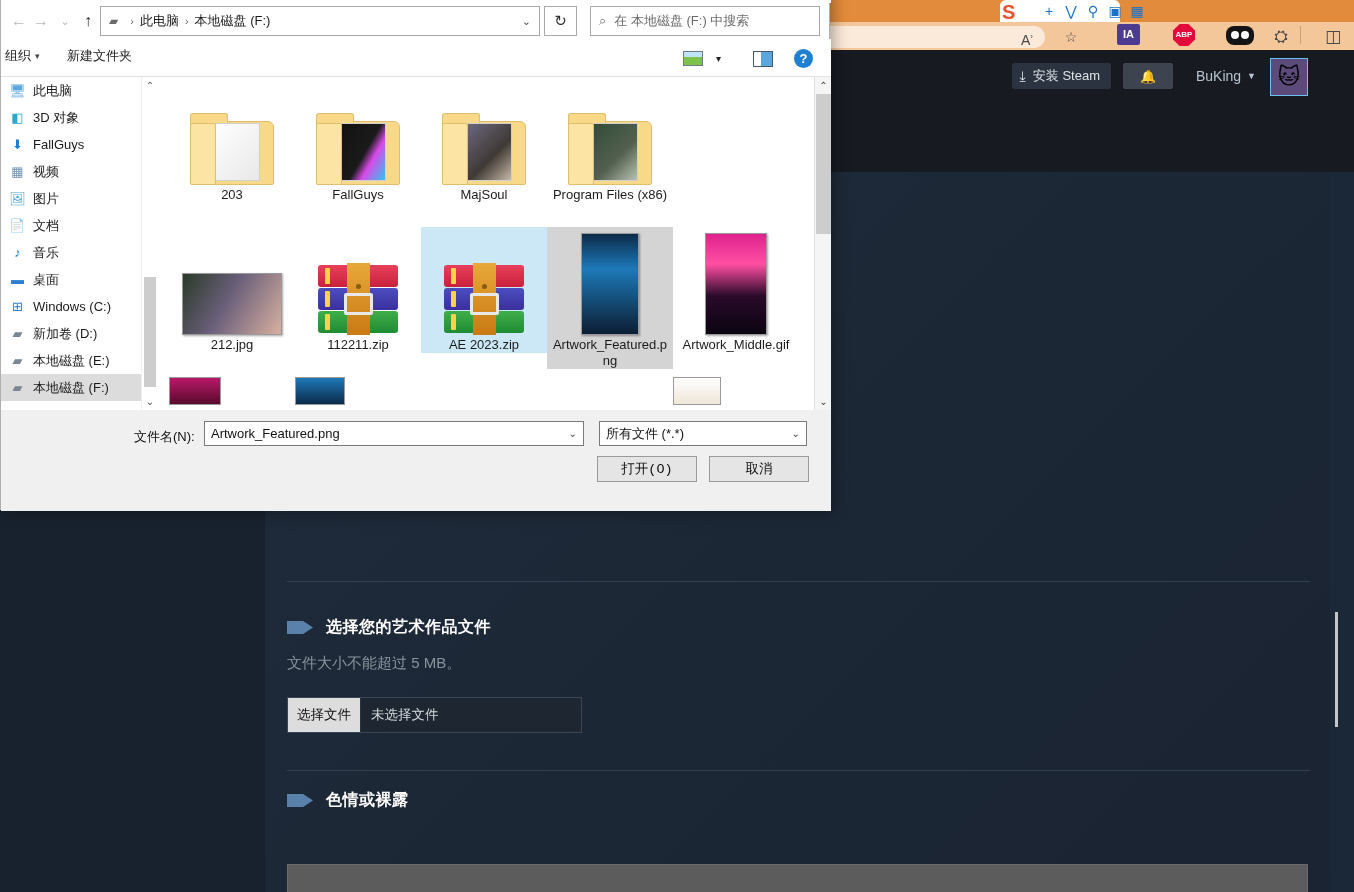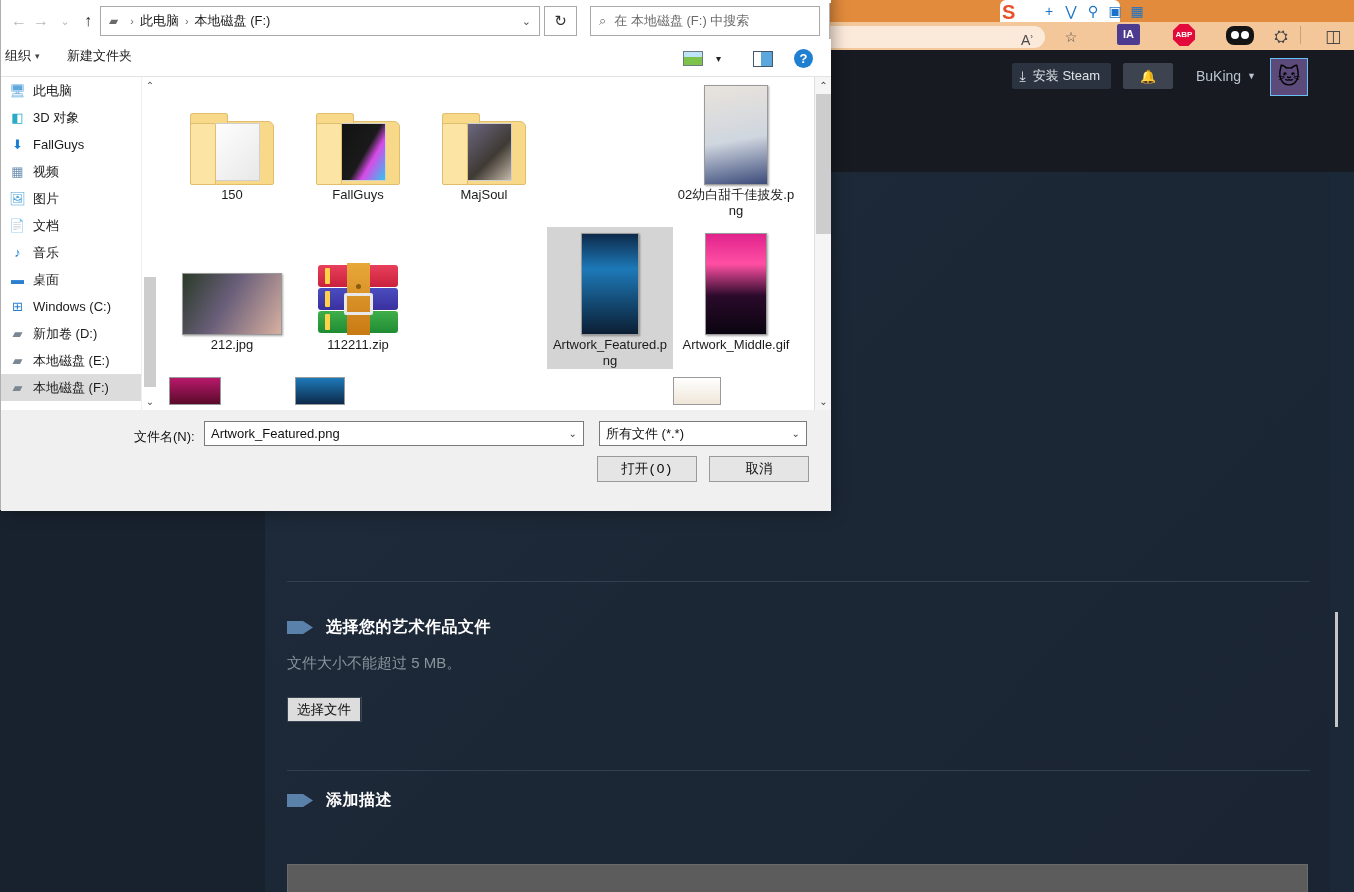--- a/index.html
+++ b/index.html
@@ -121,21 +121,21 @@
     position: absolute; left: 22px; display:flex; align-items:center; gap:13px;
   }
   .sect-arrow {
     width: 26px; height: 13px; background: #5a81a9;
     clip-path: polygon(0 0, 62% 0, 100% 50%, 62% 100%, 0 100%);
   }
   .sect-title { color:#ffffff; font-size:16px; font-weight:bold; letter-spacing:.5px; }
   .sect-sub { position:absolute; left:22px; color:#8a949d; font-size:15px; }
 
   #file-picker {
-    position:absolute; left:22px; top:0; height:25px; display:flex;
+    position:absolute; left:22px; top:0; height:36px; display:flex;
     border:1px solid #3a4654; background:#1d2631;
   }
   #choose-file-btn {
     background:#ddd; color:#111; font-size:13.5px;
     padding:0 9px; display:flex; align-items:center; cursor:pointer;
     border-right:1px solid #2b333d;
   }
   #no-file-text {
     color:#d5d9dc; font-size:13.5px; padding:0 10px;
     display:flex; align-items:center; width:220px;
@@ -368,26 +368,27 @@
 
       <div class="sect-divider" style="top:409px"></div>
       <div class="sect-head" style="top:445px">
         <span class="sect-arrow"></span>
         <span class="sect-title">选择您的艺术作品文件</span>
       </div>
       <div class="sect-sub" style="top:482px">文件大小不能超过 5 MB。</div>
 
       <div id="file-picker" style="top:525px">
         <div id="choose-file-btn">选择文件</div>
+        <div id="no-file-text">未选择文件</div>
       </div>
 
       <div class="sect-divider" style="top:598px"></div>
       <div class="sect-head" style="top:618px">
         <span class="sect-arrow"></span>
-        <span class="sect-title">添加描述</span>
+        <span class="sect-title">色情或裸露</span>
       </div>
 
       <div id="desc-box" style="top:692px"></div>
     </div>
 
     <div id="right-scrollbar-track">
       <div id="right-scrollbar-thumb"></div>
     </div>
   </div>
 </div>
@@ -499,21 +500,21 @@
 
     <div class="file-cell" style="left: 8px; top: 0px;">
           <div class="thumb-wrap">
             <div class="folder">
               <div class="back"></div>
               <div class="tab"></div>
               <div class="prev" style="background:linear-gradient(135deg,#ffffff,#e8e8e8)"></div>
               <div class="front"></div>
             </div>
           </div>
-          <div class="file-label">150</div>
+          <div class="file-label">203</div>
         </div>
         <div class="file-cell" style="left: 260px; top: 0px;">
           <div class="thumb-wrap">
             <div class="folder">
               <div class="back"></div>
               <div class="tab"></div>
               <div class="prev" style="background:linear-gradient(135deg,#6f6a86,#3f3a34 60%,#c6b9a8)"></div>
               <div class="front"></div>
             </div>
           </div>
@@ -523,25 +524,30 @@
           <div class="thumb-wrap">
             <div class="folder">
               <div class="back"></div>
               <div class="tab"></div>
               <div class="prev" style="background:linear-gradient(120deg,#111111 0%,#1a1a1a 55%,#d84ae8 70%,#2fc6f0 100%)"></div>
               <div class="front"></div>
             </div>
           </div>
           <div class="file-label">FallGuys</div>
         </div>
-        <div class="file-cell" style="left: 512px; top: 0px;">
-          <div class="thumb-wrap">
-            <div class="imgthumb" style="width: 64px; height: 100px; background: linear-gradient(170deg, rgb(233, 227, 220), rgb(207, 214, 223) 55%, rgb(59, 74, 122));"></div>
-          </div>
-          <div class="file-label">02幼白甜千佳披发.png</div>
+        <div class="file-cell" style="left: 386px; top: 0px;">
+          <div class="thumb-wrap">
+            <div class="folder">
+              <div class="back"></div>
+              <div class="tab"></div>
+              <div class="prev" style="background:linear-gradient(135deg,#2f4a36,#53604f 60%,#b9c2b0)"></div>
+              <div class="front"></div>
+            </div>
+          </div>
+          <div class="file-label">Program Files (x86)</div>
         </div>
         <div class="file-cell" style="left: 8px; top: 150px;">
           <div class="thumb-wrap">
             <div class="imgthumb" style="width: 100px; height: 62px; background: linear-gradient(120deg, rgb(42, 58, 40), rgb(106, 95, 122) 45%, rgb(216, 176, 160));"></div>
           </div>
           <div class="file-label">212.jpg</div>
         </div>
         <div class="file-cell" style="left: 134px; top: 150px;">
           <div class="thumb-wrap">
             <div class="zip">
@@ -551,20 +557,36 @@
               <div class="stripe" style="top:5px"></div>
               <div class="stripe" style="top:28px"></div>
               <div class="stripe" style="top:51px"></div>
               <div class="belt"></div>
               <div class="buckle"></div>
               <div class="dot"></div>
             </div>
           </div>
           <div class="file-label">112211.zip</div>
         </div>
+        <div class="file-cell selected" style="left: 260px; top: 150px;">
+          <div class="thumb-wrap">
+            <div class="zip">
+              <div class="b b1"></div>
+              <div class="b b2"></div>
+              <div class="b b3"></div>
+              <div class="stripe" style="top:5px"></div>
+              <div class="stripe" style="top:28px"></div>
+              <div class="stripe" style="top:51px"></div>
+              <div class="belt"></div>
+              <div class="buckle"></div>
+              <div class="dot"></div>
+            </div>
+          </div>
+          <div class="file-label">AE 2023.zip</div>
+        </div>
         <div class="file-cell ghost" style="left: 386px; top: 150px;">
           <div class="thumb-wrap">
             <div class="imgthumb" style="width: 58px; height: 102px; background: linear-gradient(rgb(13, 42, 74), rgb(29, 121, 184) 35%, rgb(11, 30, 51));"></div>
           </div>
           <div class="file-label">Artwork_Featured.png</div>
         </div>
         <div class="file-cell" style="left: 512px; top: 150px;">
           <div class="thumb-wrap">
             <div class="imgthumb" style="width: 62px; height: 102px; background: linear-gradient(rgb(224, 35, 140) 0%, rgb(255, 79, 163) 30%, rgb(42, 10, 42) 62%, rgb(10, 4, 16) 100%);"></div>
           </div>

